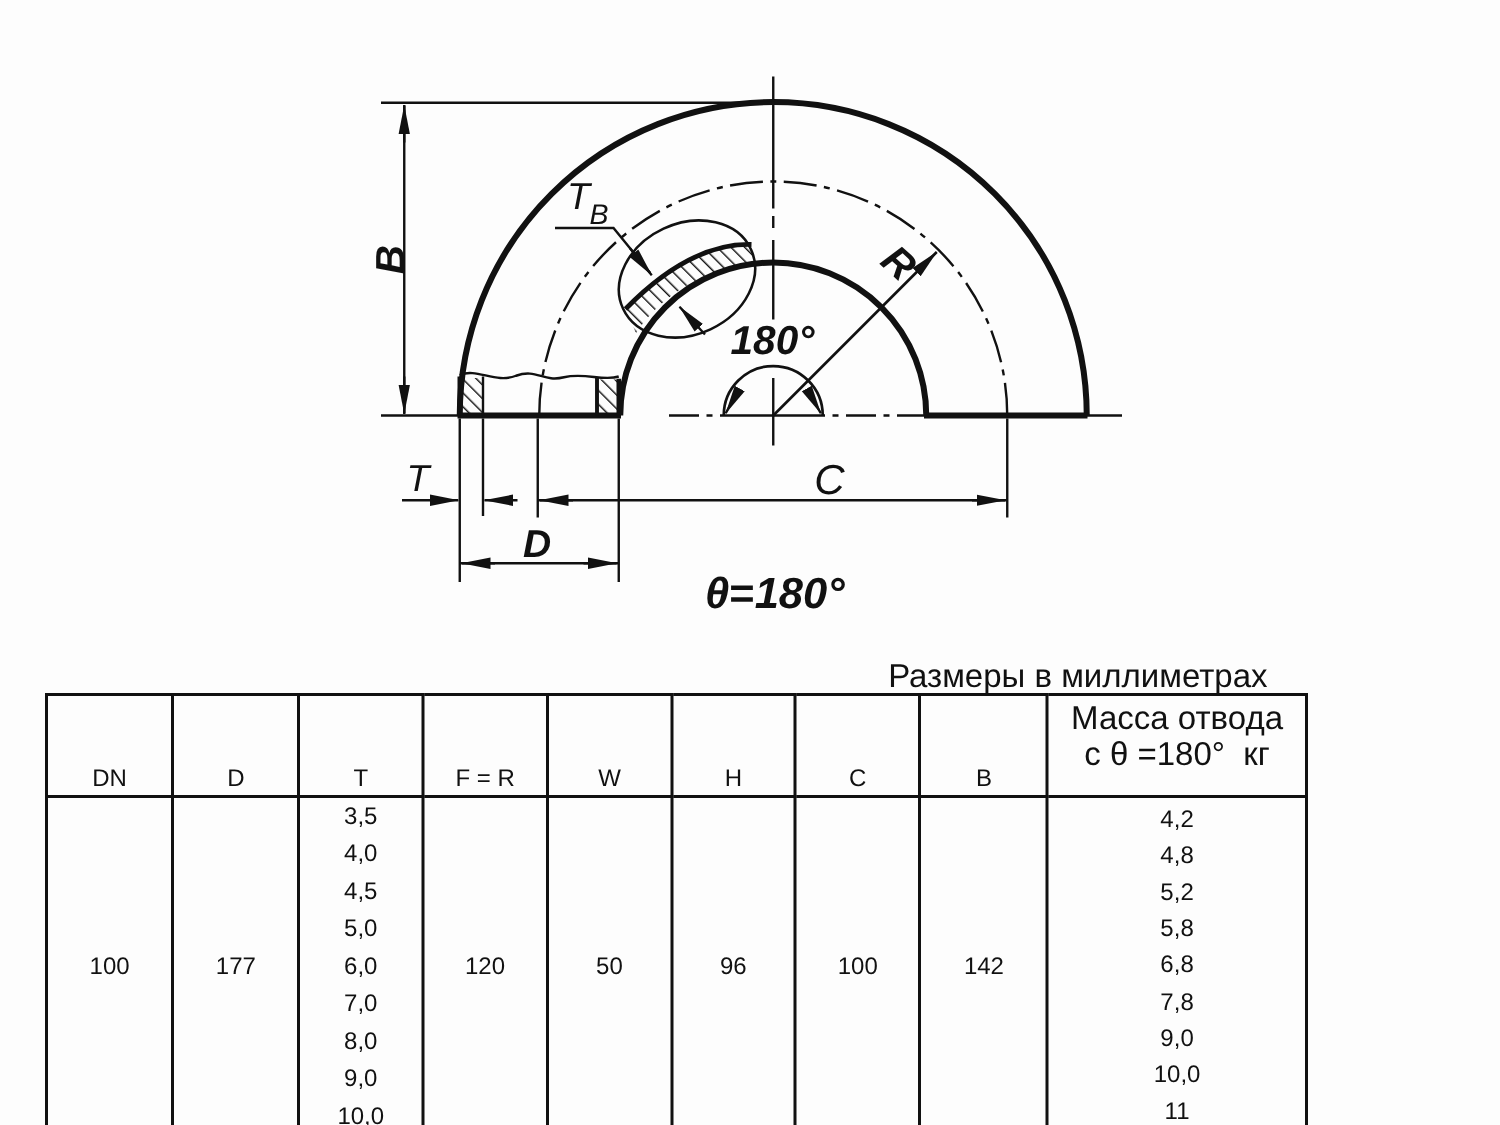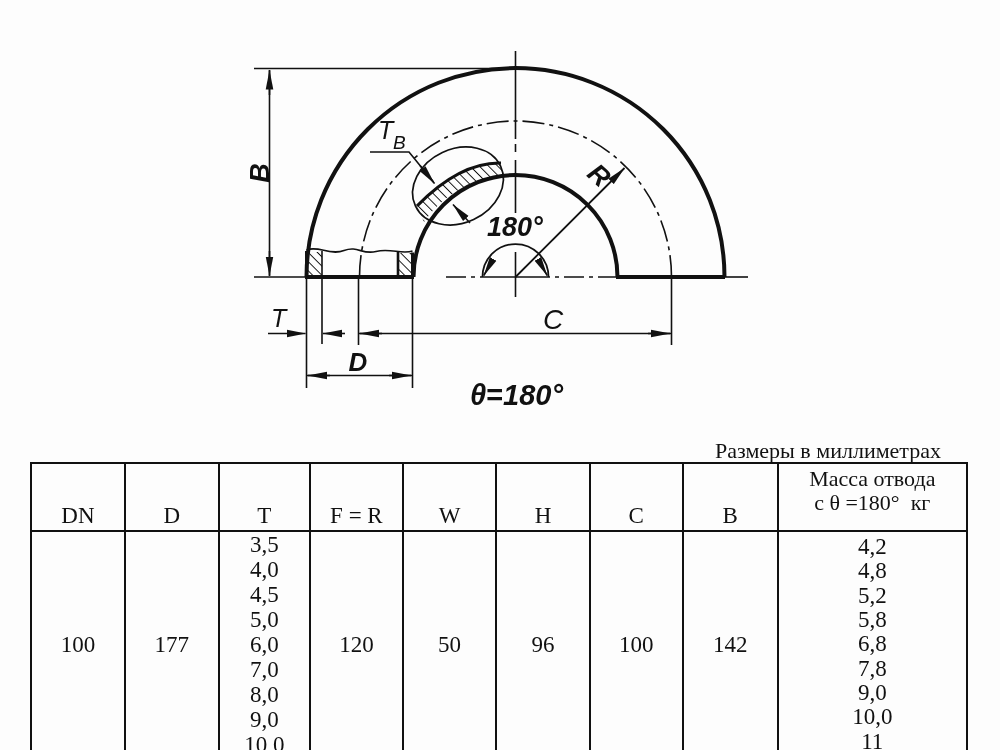--- a/index.html
+++ b/index.html
@@ -1,25 +1,25 @@
 <!DOCTYPE html>
 <html><head>
 <meta charset="utf-8">
 <style>
   html,body{margin:0;padding:0;}
   body{width:1000px;height:750px;background:#fdfdfd;position:relative;
        font-family:"Liberation Sans",sans-serif;}
   #draw{position:absolute;left:0;top:0;}
   .lbl{fill:#111;font-family:"Liberation Sans",sans-serif;font-style:italic;font-weight:bold;}
-  #tblwrap{position:absolute;left:0;top:430px;width:968px;height:320px;
-           font-family:Liberation Serif, serif;color:#111;}
+  #tblwrap{position:absolute;left:0;top:430px;width:872px;height:320px;
+           font-family:Liberation Sans, sans-serif;color:#111;}
   .note{position:absolute;right:27px;top:8px;font-size:22px;}
   table{border-collapse:collapse;position:absolute;left:30px;top:32px;table-layout:fixed;}
   td{border:2.4px solid #111;text-align:center;vertical-align:middle;
-     font-size:23px;padding:0;}
+     font-size:16px;padding:0;}
   tr.hdr td{height:54px;vertical-align:bottom;padding-bottom:1px;}
   tr.hdr td.mass{vertical-align:middle;padding-bottom:12px;}
 </style>
 </head>
 <body>
 
 <svg id="draw" width="1000" height="460" viewBox="0 0 1000 460">
   <defs>
     <marker id="arr" viewBox="0 0 20 9" refX="19" refY="4.5" markerWidth="20" markerHeight="9" orient="auto" markerUnits="userSpaceOnUse">
       <path d="M0,0.7 L19.5,4.5 L0,8.3 z" fill="#111"></path>

